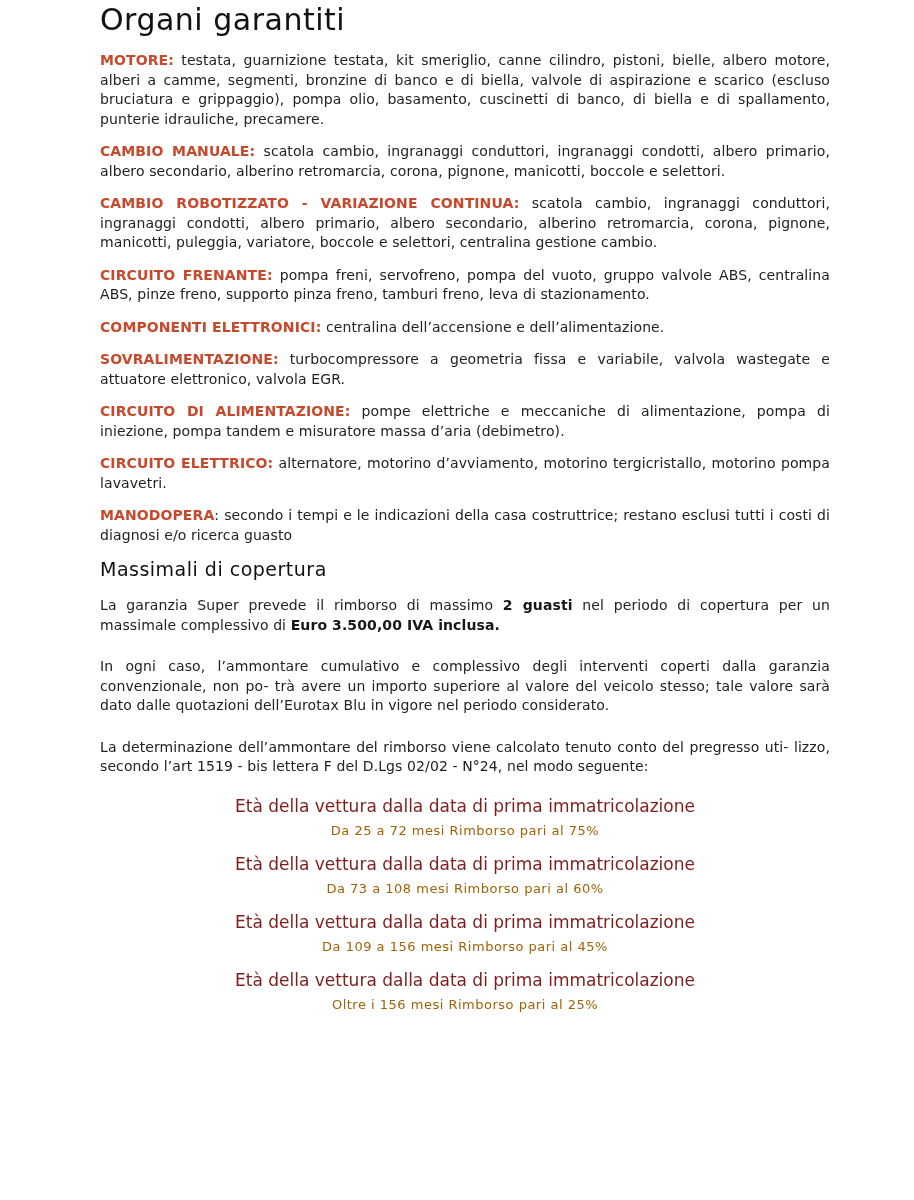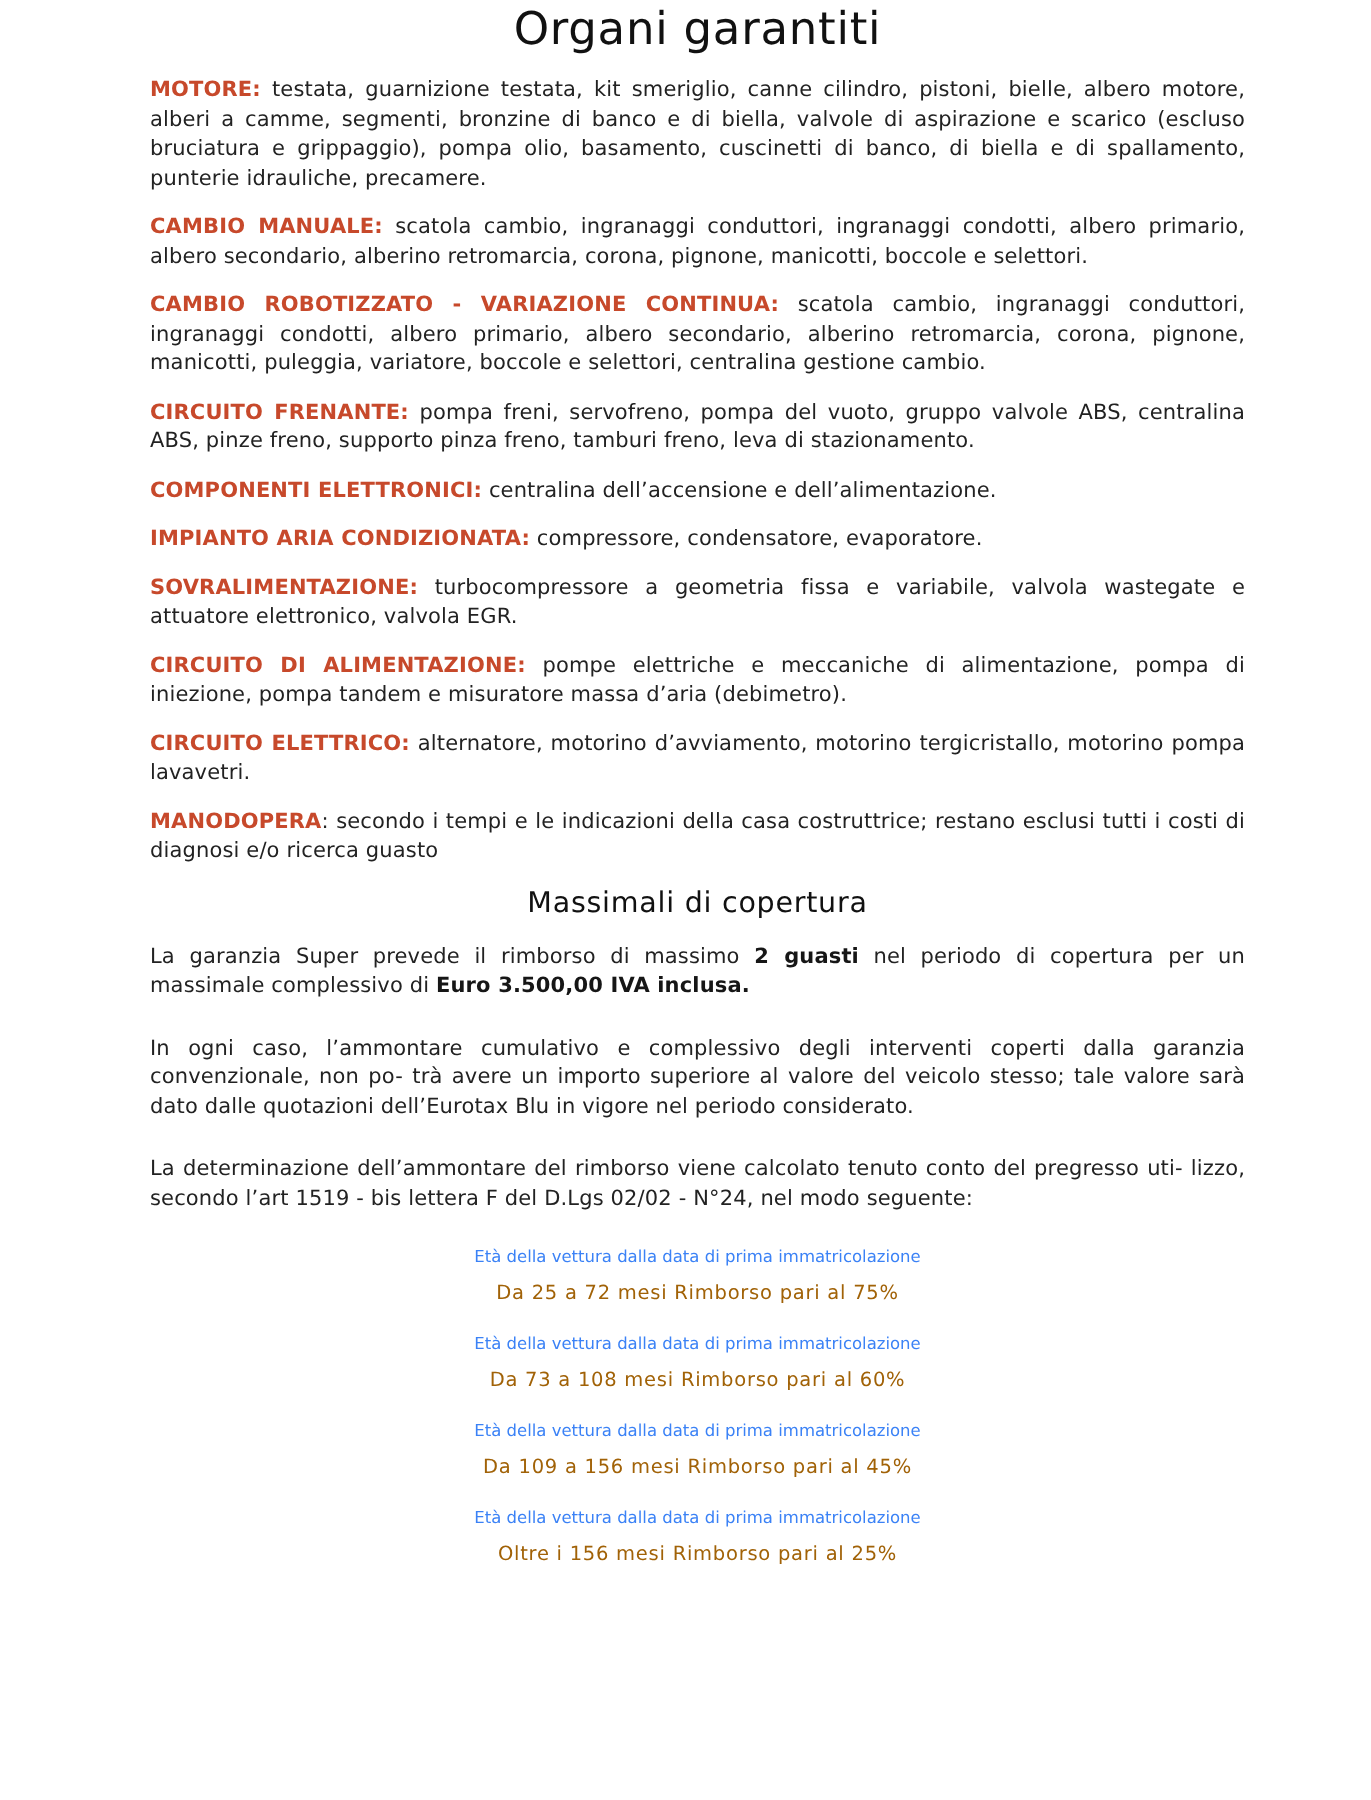--- a/index.html
+++ b/index.html
@@ -12,21 +12,21 @@
     width: 914px;
     height: 1200px;
     background: #ffffff;
     font-family: "DejaVu Sans", "Liberation Sans", sans-serif;
     color: #222222;
     box-sizing: border-box;
     padding: 2px 84px 0 100px;
     overflow: hidden;
   }
   .doc-title {
-    text-align: center;
+    text-align: left;
     font-size: 30px;
     font-weight: 500;
     color: #111111;
     letter-spacing: 0.5px;
     margin: 0 0 14px 0;
   }
   .doc-title.second {
     margin-top: 12px;
     margin-bottom: 16px;
     font-size: 19px;
@@ -50,23 +50,23 @@
     letter-spacing: 0.1px;
   }
   .para.gap-top { margin-top: 22px; }
   .para b { font-weight: bold; color: #161616; }
   .schedule {
     margin-top: 18px;
     text-align: center;
   }
   .sched-pair { margin-bottom: 9px; }
   .sched-age {
-    font-size: 11px;
+    font-size: 17px;
     line-height: 22px;
-    color: #3b82f6;
+    color: #7f1d1d;
   }
   .sched-refund {
     font-size: 13px;
     line-height: 27px;
     color: #a16207;
     letter-spacing: 0.5px;
   }
 </style>
 </head>
 <body>
@@ -80,21 +80,20 @@
   <p class="sect"><span class="label">CAMBIO MANUALE:</span> <span>scatola cambio, ingranaggi conduttori, ingranaggi condotti, albero primario, albero secondario, alberino retromarcia, corona, pignone, manicotti, boccole e selettori.</span></p>
 
   <p class="sect"><span class="label">CAMBIO ROBOTIZZATO - VARIAZIONE CONTINUA:</span> <span>scatola cambio, ingranaggi conduttori, ingranaggi condotti, albero primario, albero secondario, alberino retromarcia, corona, pignone, manicotti, puleggia, variatore, boccole e selettori, centralina gestione cambio.</span></p>
 
 
   <p class="sect"><span class="label">CIRCUITO FRENANTE:</span> <span>pompa freni, servofreno, pompa del vuoto, gruppo valvole ABS, centralina ABS, pinze freno, supporto pinza freno, tamburi freno, leva di stazionamento.</span></p>
 
 
   <p class="sect"><span class="label">COMPONENTI ELETTRONICI:</span> <span>centralina dell’accensione e dell’alimentazione.</span></p>
 
-  <p class="sect"><span class="label">IMPIANTO ARIA CONDIZIONATA:</span> <span>compressore,  condensatore, evaporatore.</span></p>
 
   <p class="sect"><span class="label">SOVRALIMENTAZIONE:</span> <span>turbocompressore a geometria  fissa e variabile, valvola wastegate e attuatore elettronico, valvola EGR.</span></p>
 
   <p class="sect"><span class="label">CIRCUITO DI ALIMENTAZIONE:</span> <span>pompe elettriche e meccaniche di alimentazione, pompa di iniezione, pompa tandem e misuratore massa d’aria (debimetro).</span></p>
 
   <p class="sect"><span class="label">CIRCUITO ELETTRICO:</span> <span>alternatore, motorino d’avviamento, motorino tergicristallo, motorino pompa lavavetri.</span></p>
 
 
   <p class="sect"><span class="label">MANODOPERA</span><span>: secondo i tempi e le indicazioni della casa costruttrice; restano esclusi tutti i costi di diagnosi e/o ricerca guasto</span></p>
 

